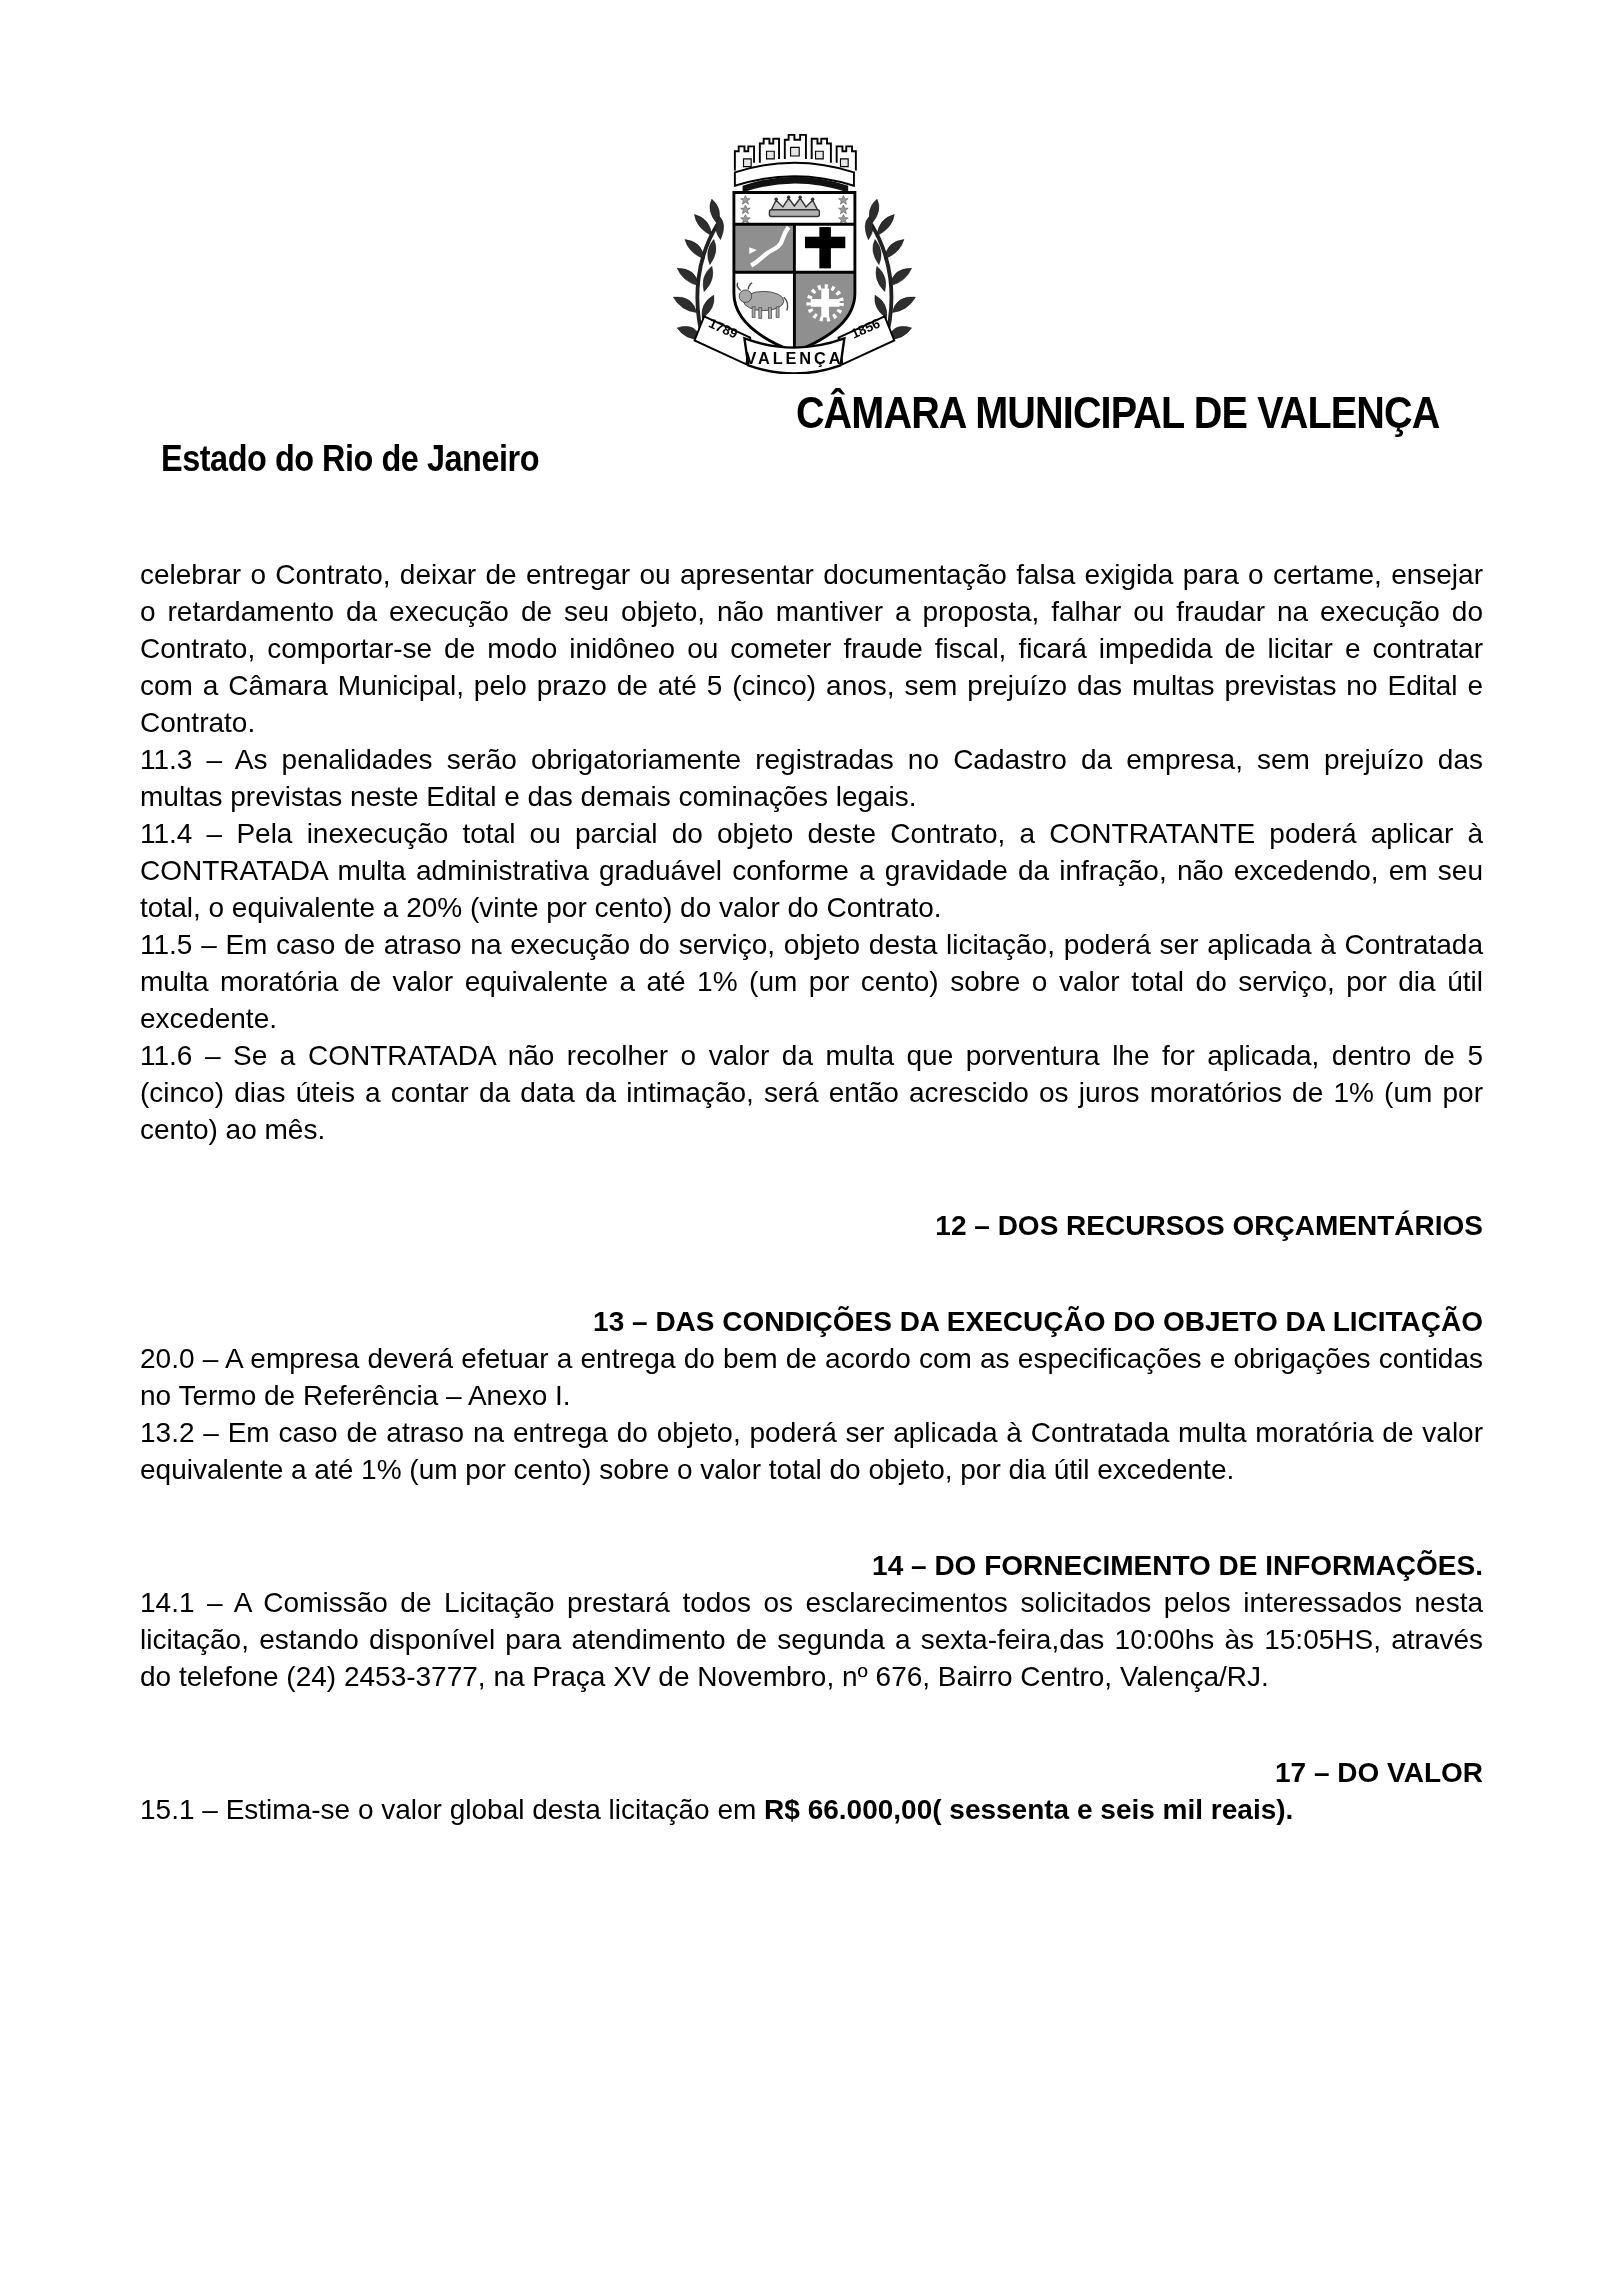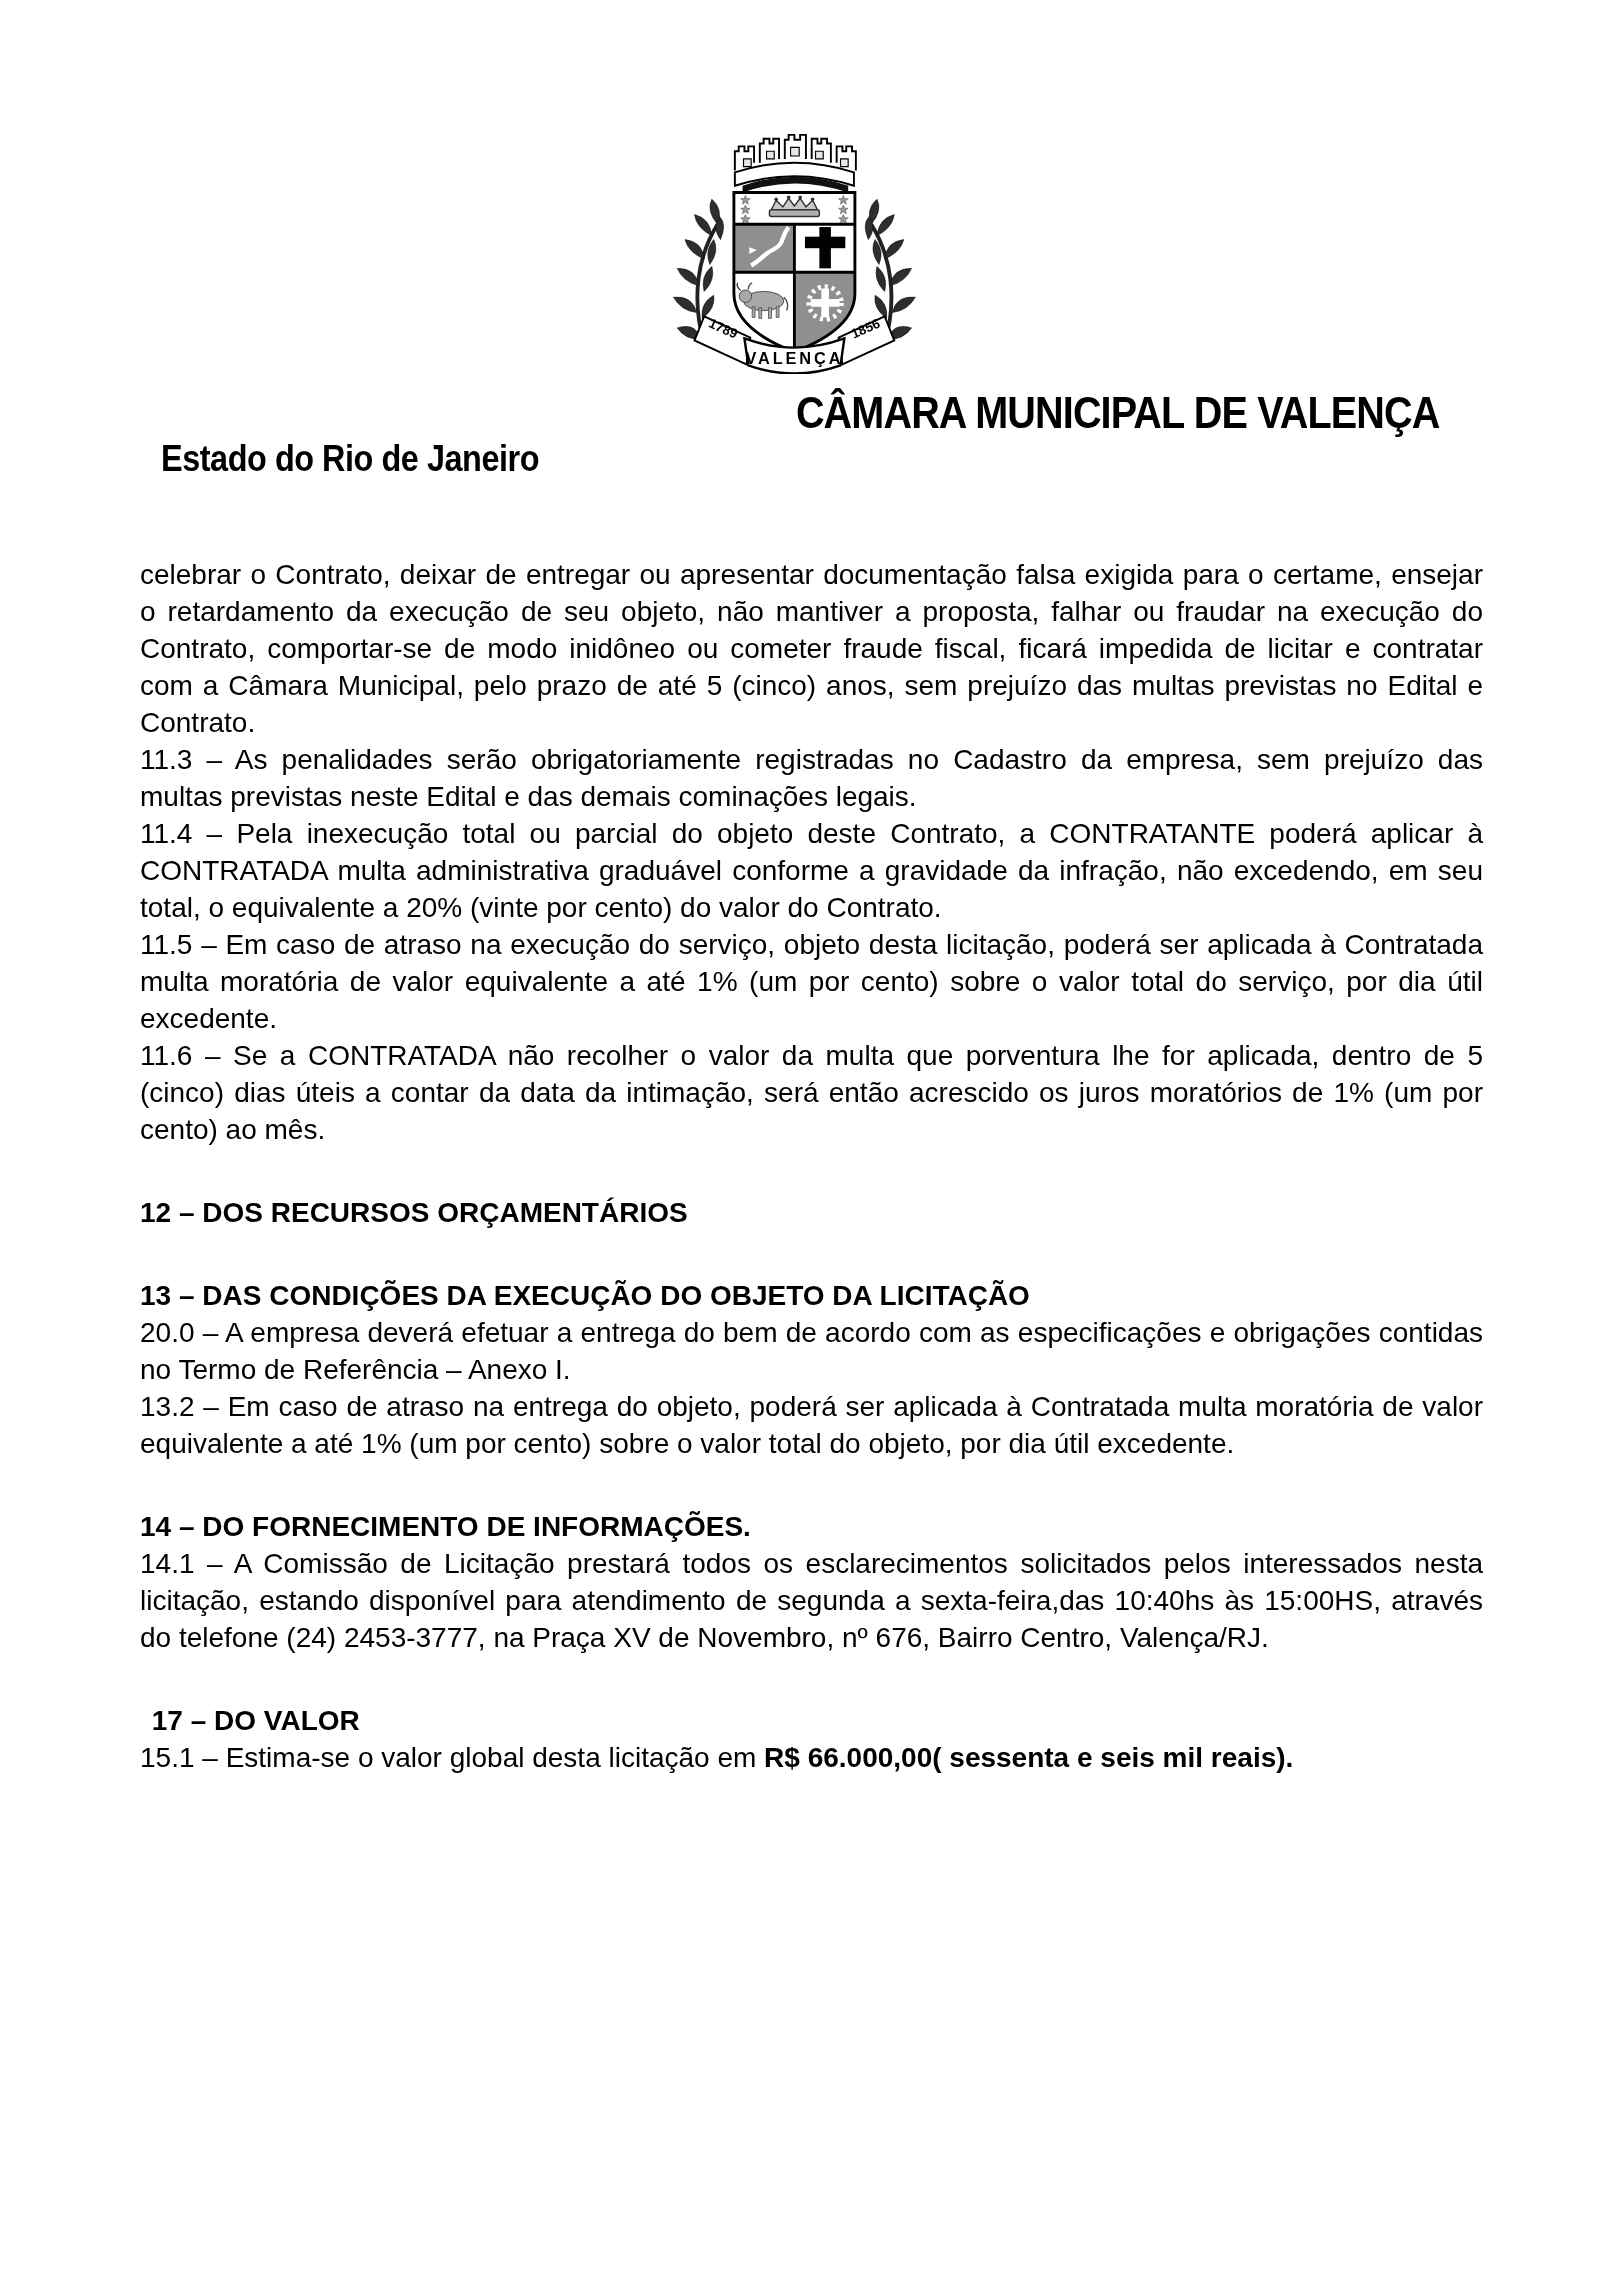--- a/index.html
+++ b/index.html
@@ -15,21 +15,21 @@
   .crest-wrap { text-align: center; height: 242px; }
   .crest { width: 276px; height: 242px; transform: translateX(-17.6px); }
 
   .header-title { text-align: right; margin-top: 13.7px; font-weight: bold; font-size: 45px; line-height: 49px; white-space: nowrap; }
   .header-title > span { display: inline-block; transform: scaleX(0.88); transform-origin: center; letter-spacing: -1px; }
   .header-subtitle { text-align: left; font-weight: bold; font-size: 36px; line-height: 43px; white-space: nowrap; }
   .header-subtitle > span { display: inline-block; transform: scaleX(0.90); transform-origin: center; letter-spacing: -0.5px; }
 
   .body-text { margin-top: 76px; font-size: 28px; line-height: 37px; text-align: justify; }
   .body-text p { margin: 0; }
-  .body-text h2.section { font-size: 28px; line-height: 37px; font-weight: bold; margin: 46px 0 0 0; text-align: left; }
+  .body-text h2.section { font-size: 28px; line-height: 37px; font-weight: bold; margin: 59px 0 0 0; text-align: right; }
   .body-text h2.indent { padding-left: 11.8px; }
   .body-text strong { font-weight: bold; margin-top: 35px; }
 
   svg text { font-family: "Liberation Sans", sans-serif; }
 </style>
 </head>
 <body>
 
 <div class="page">
 
@@ -171,20 +171,20 @@
     <p>11.5 – Em caso de atraso na execução do serviço, objeto desta licitação, poderá ser aplicada à Contratada multa moratória de valor equivalente a até 1% (um por cento) sobre o valor total do serviço, por dia útil excedente.</p>
     <p>11.6 – Se a CONTRATADA não recolher o valor da multa que porventura lhe for aplicada, dentro de 5 (cinco) dias úteis a contar da data da intimação, será então acrescido os juros moratórios de 1% (um por cento) ao mês.</p>
 
     <h2 class="section">12 – DOS RECURSOS ORÇAMENTÁRIOS</h2>
 
     <h2 class="section">13 – DAS CONDIÇÕES DA EXECUÇÃO DO OBJETO DA LICITAÇÃO</h2>
     <p>20.0 – A empresa deverá efetuar a entrega do bem de acordo com as especificações e obrigações contidas no Termo de Referência – Anexo I.</p>
     <p>13.2 – Em caso de atraso na entrega do objeto, poderá ser aplicada à Contratada multa moratória de valor equivalente a até 1% (um por cento) sobre o valor total do objeto, por dia útil excedente.</p>
 
     <h2 class="section">14 – DO FORNECIMENTO DE INFORMAÇÕES.</h2>
-    <p>14.1 – A Comissão de Licitação  prestará todos os esclarecimentos solicitados pelos interessados nesta licitação, estando disponível para atendimento de segunda a sexta-feira,das 10:40hs às 15:00HS, através do telefone (24) 2453-3777, na Praça XV de Novembro, nº 676, Bairro Centro, Valença/RJ.</p>
+    <p>14.1 – A Comissão de Licitação  prestará todos os esclarecimentos solicitados pelos interessados nesta licitação, estando disponível para atendimento de segunda a sexta-feira,das 10:00hs às 15:05HS, através do telefone (24) 2453-3777, na Praça XV de Novembro, nº 676, Bairro Centro, Valença/RJ.</p>
 
     <h2 class="section indent">17 – DO VALOR</h2>
     <p><span>15.1 – Estima-se o valor global desta licitação em </span><strong>R$ 66.000,00( sessenta  e seis mil reais).</strong></p>
   </section>
 
 </div>
 
 
 </body></html>

